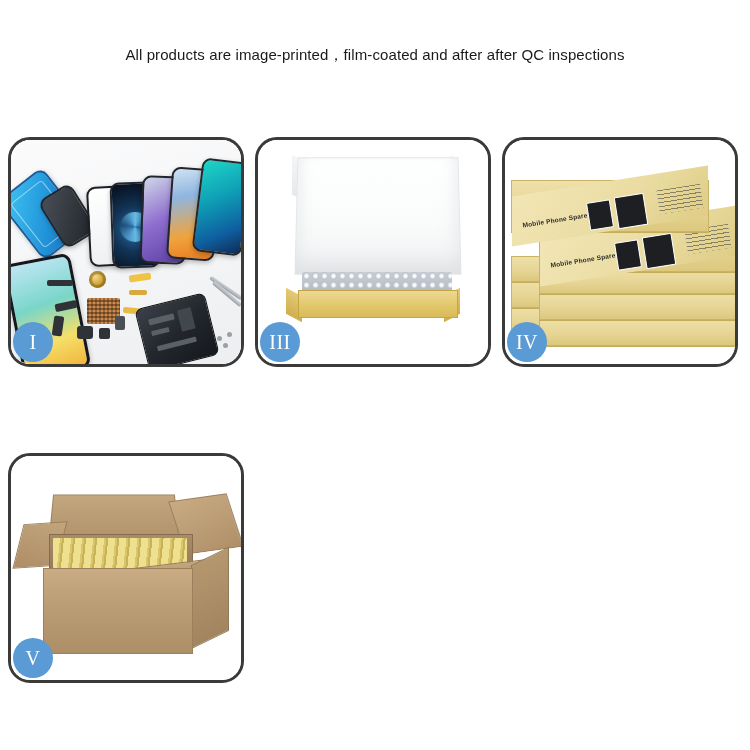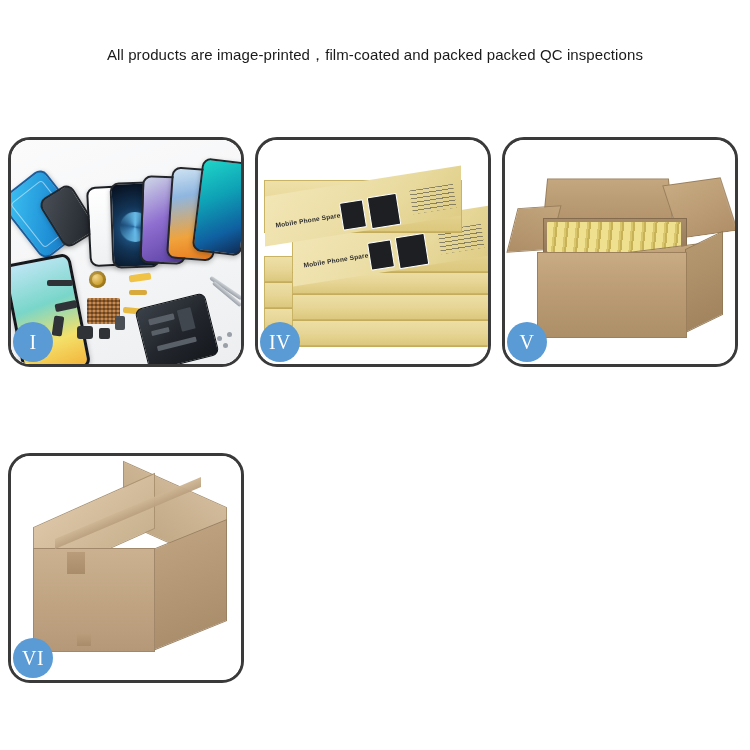--- a/index.html
+++ b/index.html
@@ -363,21 +363,21 @@
   }
   .c6-tab {
     position:absolute;
     background: linear-gradient(180deg,#b99d7b,#a98c69);
   }
 </style>
 </head>
 <body>
 
 <div class="header">
-  <p class="subtitle">All products are image-printed，film-coated and packed packed QC inspections</p>
+  <p class="subtitle">All products are image-printed，film-coated and after after QC inspections</p>
 </div>
 
 <div class="grid">
 
   <div class="panel">
     <div class="panel-stage">
       <div class="p1-bg"></div>
 
       <div class="phone ph-a"></div>
       <div class="phone ph-b"></div>
@@ -413,20 +413,33 @@
       <div class="tool" style="left:198px;top:152px;width:36px;height:4px;transform:rotate(40deg);"></div>
       <div class="part" style="left:206px;top:196px;width:5px;height:5px;border-radius:50%;background:#9aa0a8;"></div>
       <div class="part" style="left:216px;top:192px;width:5px;height:5px;border-radius:50%;background:#9aa0a8;"></div>
       <div class="part" style="left:212px;top:203px;width:5px;height:5px;border-radius:50%;background:#9aa0a8;"></div>
 
     </div>
     <div class="badge">I</div>
   </div>
 
 
+  <div class="panel">
+    <div class="panel-stage">
+      <div class="b3-lid-flap-l"></div>
+      <div class="b3-lid-flap-r"></div>
+      <div class="b3-lid"></div>
+      <div class="b3-fill"></div>
+      <div class="b3-tray-left"></div>
+      <div class="b3-tray-right"></div>
+      <div class="b3-tray-front"></div>
+
+    </div>
+    <div class="badge">III</div>
+  </div>
 
   <div class="panel">
     <div class="panel-stage">
       <div class="stack">
 
         <div class="kbox" style="left:0px;top:148px;width:196px;height:26px;"></div>
         <div class="kbox" style="left:0px;top:122px;width:196px;height:26px;"></div>
         <div class="kbox" style="left:0px;top:98px;width:196px;height:24px;"></div>
         <div class="kbox" style="left:28px;top:160px;width:196px;height:26px;"></div>
         <div class="kbox" style="left:28px;top:134px;width:196px;height:26px;"></div>
@@ -462,27 +475,14 @@
       <div class="c5-inner"></div>
       <div class="c5-goods"></div>
       <div class="c5-flap-front"></div>
       <div class="c5-side"></div>
       <div class="c5-body"></div>
 
     </div>
     <div class="badge">V</div>
   </div>
 
-  <div class="panel">
-    <div class="panel-stage">
-      <div class="c6-top-r"></div>
-      <div class="c6-top-l"></div>
-      <div class="c6-right"></div>
-      <div class="c6-front"></div>
-      <div class="c6-tape" style="left:44px;top:52px;width:146px;height:10px;transform:skewY(-23deg);"></div>
-      <div class="c6-tab" style="left:56px;top:96px;width:18px;height:22px;"></div>
-      <div class="c6-tab" style="left:66px;top:178px;width:14px;height:12px;"></div>
-
-    </div>
-    <div class="badge">VI</div>
-  </div>
 
 </div>
 
 </body></html>

